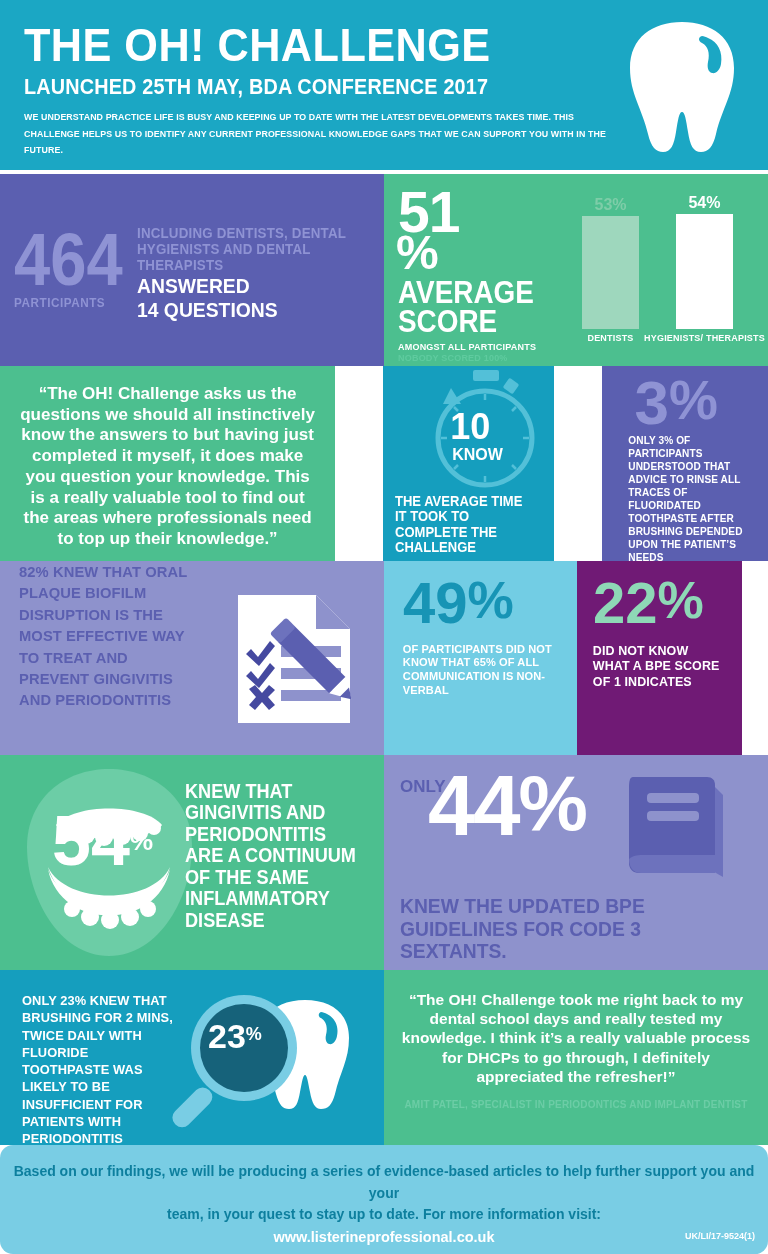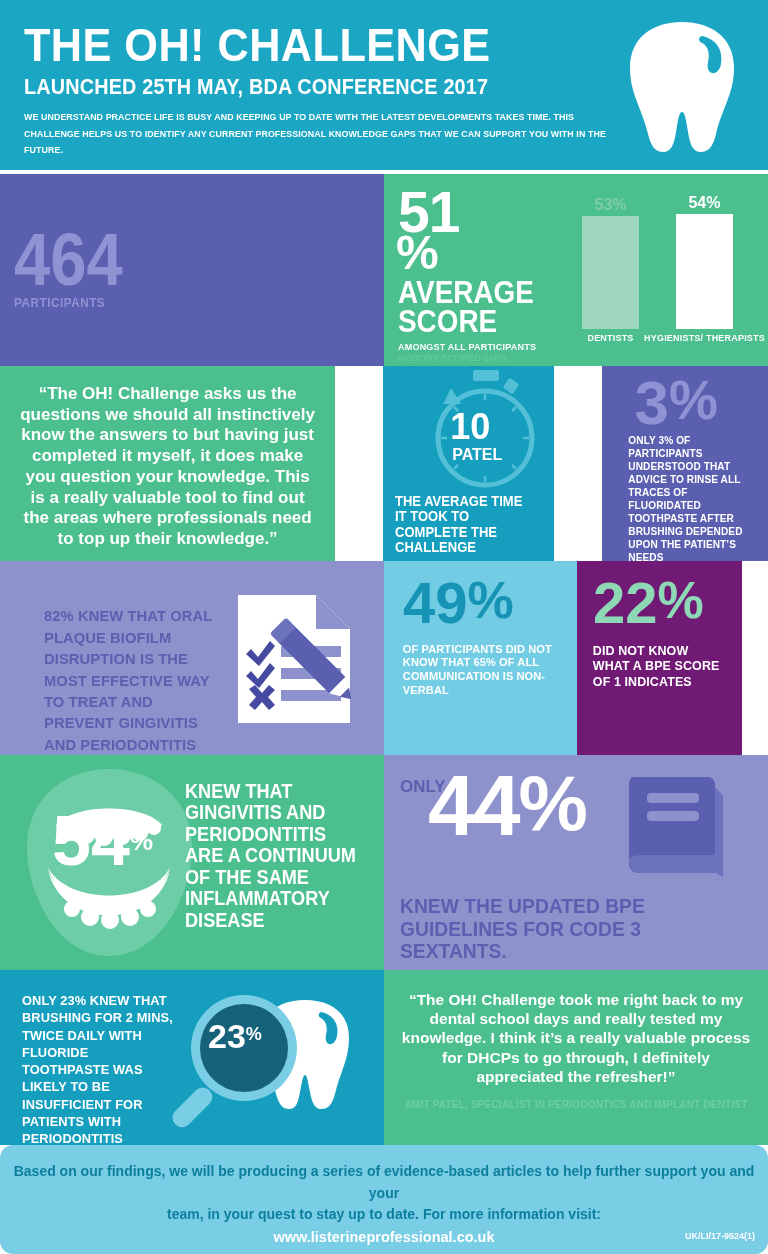--- a/index.html
+++ b/index.html
@@ -66,21 +66,21 @@
   .p-10 { width:195px; height:195px; background:#159ebe; padding:0 12px; }
   .p-3 { width:189px; height:195px; background:#5b5fb0; padding:0 10px; position:relative; }
   .t10 { position:absolute; color:#fff; font-size:36px; font-weight:bold; }
   .mins { position:absolute; color:#fff; font-size:16px; font-weight:bold; }
   .cap10 { color:#fff; font-size:14px; font-weight:bold; line-height:1.1; transform:scaleX(0.93); transform-origin:left center;}
   .pct3 { color:#8f93d4; font-size:62px; font-weight:bold; line-height:0.8; }
   .cap3 { color:#fff; font-size:10.5px; font-weight:bold; line-height:1.24; letter-spacing:0.1px; transform:scaleX(0.96); transform-origin:left center;}
 
   
   .r3 { top:561px; height:194px; }
-  .p-82 { width:384px; height:194px; background:#8e92cc; display:flex; align-items:flex-end;padding-left:25px; }
+  .p-82 { width:384px; height:194px; background:#8e92cc; display:flex; align-items:flex-start; }
   .t82 { color:#5b5fb0; font-size:15.5px; font-weight:bold; line-height:1.38; padding-left:20px; width:205px; letter-spacing:0.1px; transform:scaleX(0.95); transform-origin:left center;}
   .p-49 { width:193px; height:194px; background:#72cde4; padding:0 15px; }
   .pct49 { color:#1794b5; font-size:58px; font-weight:bold; line-height:0.82; }
   .cap49 { color:#fff; font-size:11.5px; font-weight:bold; line-height:1.2; letter-spacing:0.1px; transform:scaleX(0.96); transform-origin:left center;}
   .p-22 { width:165px; height:194px; background:#701a75; padding:0 12px; }
   .pct22 { color:#8ed8b6; font-size:58px; font-weight:bold; line-height:0.82; }
   .cap22 { color:#fff; font-size:13px; font-weight:bold; line-height:1.22; letter-spacing:0.1px; transform:scaleX(0.96); transform-origin:left center;}
 
   
   .r4 { top:755px; height:215px; }
@@ -121,20 +121,25 @@
       </svg>
     </div>
   </div>
 
   <div class="row r1">
 
     <div class="panel p-464">
       <div style="width:180px;">
         <div class="big464">464</div>
         <div class="lbl464">PARTICIPANTS</div>
+      </div>
+      <div style="padding-top:8px;">
+        <div class="incl">INCLUDING DENTISTS, DENTAL HYGIENISTS AND DENTAL THERAPISTS</div>
+        <div class="answ">ANSWERED</div>
+        <div class="answ">14 QUESTIONS</div>
       </div>
     </div>
 
     <div class="panel p-51">
       <div style="padding:16px 0 0 14px; width:195px;">
         <div style="display:flex; align-items:flex-start;flex-direction:column;">
           <span class="pct51">51</span>
           <span class="pct51" style="font-size:48px; margin-left:-2px;">%</span>
         </div>
         <div class="avg" style="margin-top:6px;">AVERAGE</div>
@@ -179,21 +184,21 @@
             <line x1="42" y1="70" x2="48" y2="70"></line>
             <line x1="124" y1="70" x2="130" y2="70"></line>
             <line x1="55" y1="39" x2="59" y2="43"></line>
             <line x1="113" y1="97" x2="117" y2="101"></line>
             <line x1="55" y1="101" x2="59" y2="97"></line>
             <line x1="113" y1="43" x2="117" y2="39"></line>
           </g>
           <path d="M44 36 L62 36 L52 20 Z" fill="#53c0d8"></path>
         </svg>
         <div class="t10" style="left:55px; top:40px;">10</div>
-        <div class="mins" style="left:57px; top:80px;">PATEL</div>
+        <div class="mins" style="left:57px; top:80px;">KNOW</div>
       </div>
       <div class="cap10">THE AVERAGE TIME  IT TOOK TO COMPLETE THE CHALLENGE</div>
     </div>
 
     <div class="panel p-3">
       <div style="display:flex; align-items:flex-start; padding-top:12px; padding-left:22px;">
         <span class="pct3">3</span>
         <span class="pct3" style="font-size:55px;">%</span>
       </div>
       <div class="cap3" style="margin-top:6px; padding-left:17px;">ONLY 3% OF PARTICIPANTS UNDERSTOOD THAT ADVICE TO RINSE ALL TRACES OF FLUORIDATED TOOTHPASTE AFTER BRUSHING DEPENDED UPON THE PATIENT’S NEEDS</div>

